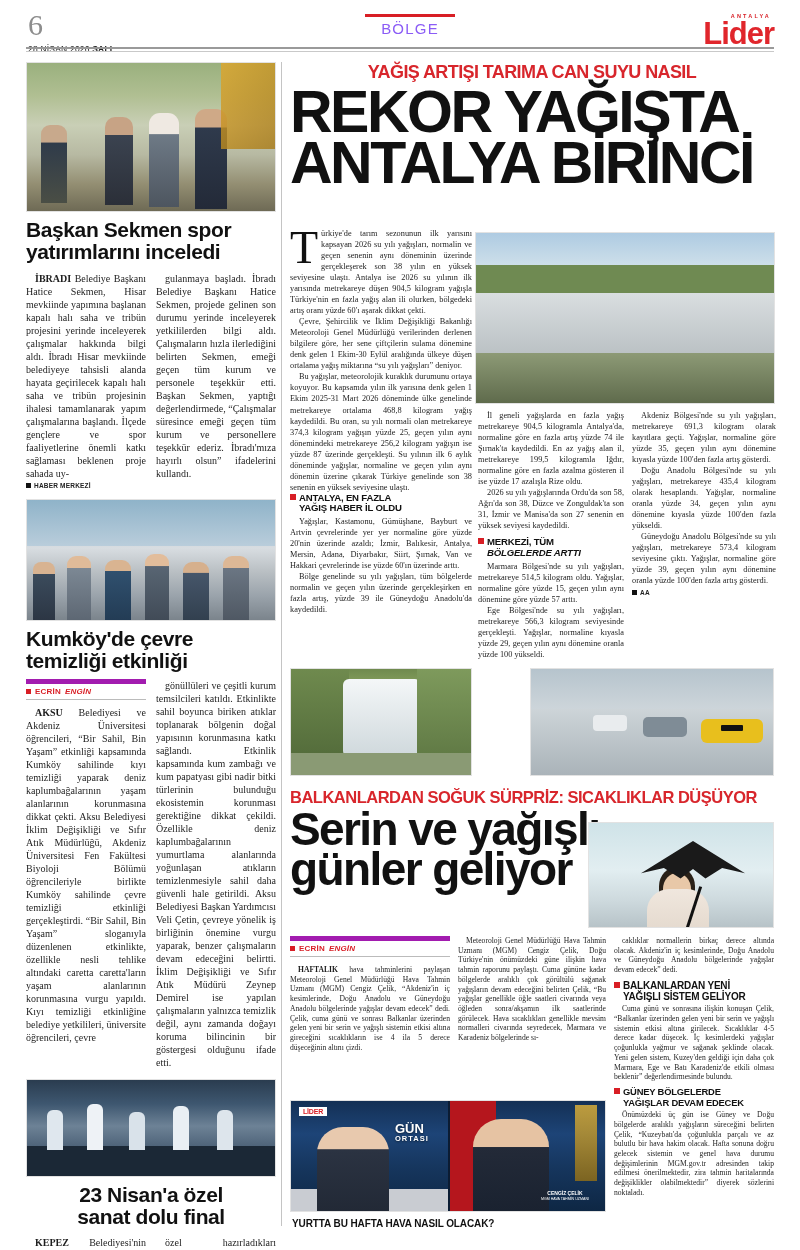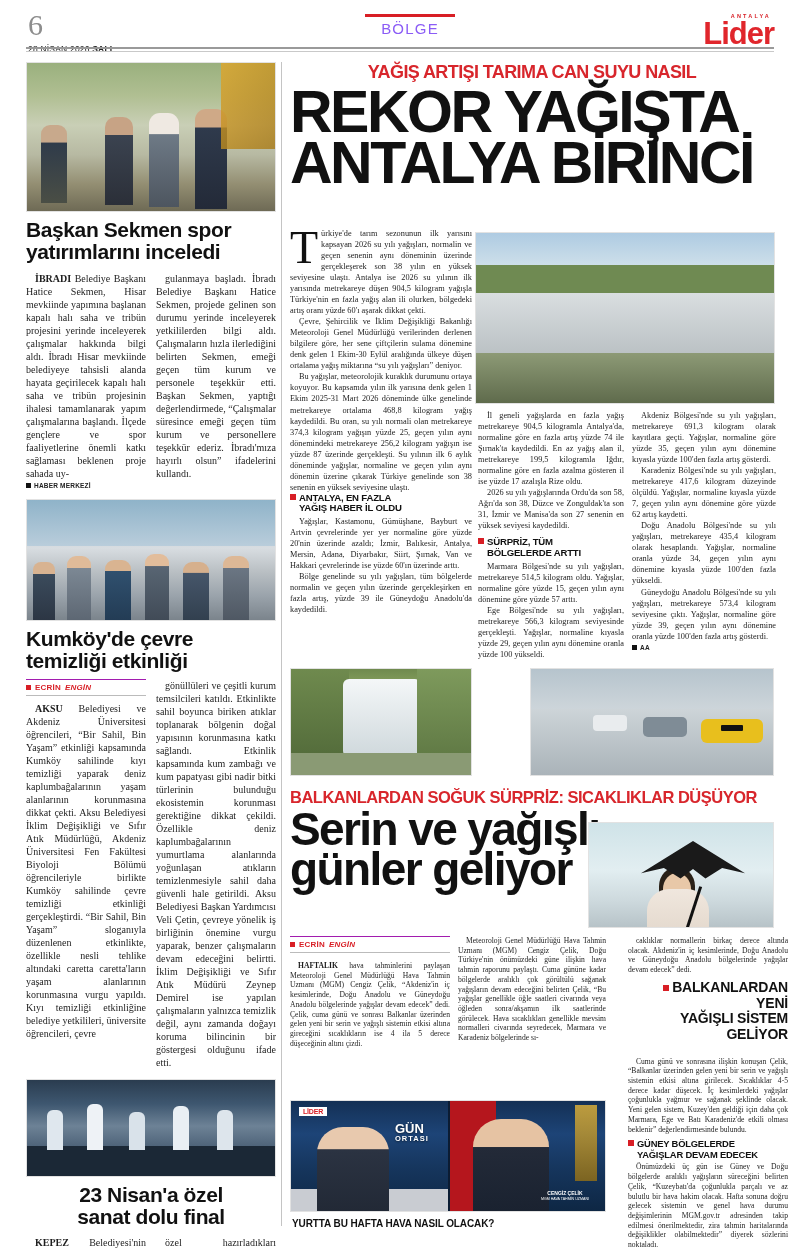--- a/index.html
+++ b/index.html
@@ -60,21 +60,21 @@
     background: #cfd6db; position: relative; overflow:hidden;
   }
   .photo .ph-inner { position:absolute; inset:0; }
   .lead-title {
     font-family:"Liberation Sans", sans-serif;
     font-weight:700; color:#111; letter-spacing:-.4px;
   }
   .byline {
     font-family:"Liberation Sans", sans-serif; font-size:8px;
     color:#d81e25; font-weight:700; letter-spacing:.2px;
-    border-top:1px solid #a21caf; border-bottom:1px solid #bbb;
+    border-top:5px solid #a21caf; border-bottom:1px solid #bbb;
     padding:3px 0 3px 0; display:flex; align-items:center; gap:4px;
   }
   .byline .sq { width:5px; height:5px; background:#d81e25; display:inline-block;}
   .byline .nm-last { font-style: italic; font-weight:700; }
 
   .bodytext {
     font-family:"Liberation Serif", serif;
     font-size:10px; line-height:1.30; text-align:justify;
     color:#1d1d1d; hyphens:auto; -webkit-hyphens:auto;
   }
@@ -324,33 +324,32 @@
       <p>Bölge genelinde su yılı yağışları, tüm bölgelerde normalin ve geçen yılın üzerinde gerçekleşirken en fazla artış, yüzde 39 ile Güneydoğu Anadolu'da kaydedildi.</p>
     </div>
   </div>
 
   <div style="position:absolute;left:478px;top:410px;width:146px;">
     <div class="bodytext" style="font-size:8.3px;line-height:1.33;">
       <p>İl geneli yağışlarda en fazla yağış metrekareye 904,5 kilogramla Antalya'da, normaline göre en fazla artış yüzde 74 ile Şırnak'ta kaydedildi. En az yağış alan il, metrekareye 199,5 kilogramla Iğdır, normaline göre en fazla azalma gösteren il ise yüzde 17 azalışla Rize oldu.</p>
       <p>2026 su yılı yağışlarında Ordu'da son 58, Ağrı'da son 38, Düzce ve Zonguldak'ta son 31, İzmir ve Manisa'da son 27 senenin en yüksek seviyesi kaydedildi.</p>
     </div>
     <div class="subhead" style="margin-top:6px;">
-      <span class="sq"></span><span>SÜRPRİZ, TÜM</span>
-      <div style="padding-left:9px;">BÖLGELERDE ARTTI</div>
+      <span class="sq"></span><span>MERKEZİ, TÜM</span>
+      <div style="padding-left:9px;font-style:italic;">BÖLGELERDE ARTTI</div>
     </div>
     <div class="bodytext" style="font-size:8.3px;line-height:1.33;margin-top:2px;">
       <p>Marmara Bölgesi'nde su yılı yağışları, metrekareye 514,5 kilogram oldu. Yağışlar, normaline göre yüzde 15, geçen yılın aynı dönemine göre yüzde 57 arttı.</p>
       <p>Ege Bölgesi'nde su yılı yağışları, metrekareye 566,3 kilogram seviyesinde gerçekleşti. Yağışlar, normaline kıyasla yüzde 29, geçen yılın aynı dönemine oranla yüzde 100 yükseldi.</p>
     </div>
   </div>
 
   <div style="position:absolute;left:632px;top:410px;width:144px;">
     <div class="bodytext" style="font-size:8.3px;line-height:1.33;">
       <p>Akdeniz Bölgesi'nde su yılı yağışları, metrekareye 691,3 kilogram olarak kayıtlara geçti. Yağışlar, normaline göre yüzde 35, geçen yılın aynı dönemine kıyasla yüzde 100'den fazla artış gösterdi.</p>
-      <p>Karadeniz Bölgesi'nde su yılı yağışları, metrekareye 417,6 kilogram düzeyinde ölçüldü. Yağışlar, normaline kıyasla yüzde 7, geçen yılın aynı dönemine göre yüzde 62 artış kaydetti.</p>
       <p>Doğu Anadolu Bölgesi'nde su yılı yağışları, metrekareye 435,4 kilogram olarak hesaplandı. Yağışlar, normaline oranla yüzde 34, geçen yılın aynı dönemine kıyasla yüzde 100'den fazla yükseldi.</p>
       <p>Güneydoğu Anadolu Bölgesi'nde su yılı yağışları, metrekareye 573,4 kilogram seviyesine çıktı. Yağışlar, normaline göre yüzde 39, geçen yılın aynı dönemine oranla yüzde 100'den fazla artış gösterdi.</p>
     </div>
     <span class="src-tag"><i class="sq"></i><span>AA</span></span>
   </div>
 
   <div class="photo photo-frame ph-falls" style="position:absolute;left:290px;top:668px;width:182px;height:108px;">
     <div class="ph-inner">
       <div style="position:absolute;left:0;top:0;width:58px;bottom:0;background:linear-gradient(180deg,#6f8a4e,#4e6637);"></div>
       <div style="position:absolute;left:52px;top:10px;width:78px;bottom:18px;background:linear-gradient(180deg,#f4f7f8,#cfd8dc);border-radius:6px;"></div>
@@ -397,29 +396,29 @@
       <p class="first"><b>HAFTALIK</b> <span>hava tahminlerini paylaşan Meteoroloji Genel Müdürlüğü Hava Tahmin Uzmanı (MGM) Cengiz Çelik, “Akdeniz'in iç kesimlerinde, Doğu Anadolu ve Güneydoğu Anadolu bölgelerinde yağışlar devam edecek” dedi. Çelik, cuma günü ve sonrası Balkanlar üzerinden gelen yeni bir serin ve yağışlı sistemin etkisi altına gireceğini sıcaklıkların ise 4 ila 5 derece düşeceğinin altını çizdi.</span></p>
     </div>
   </div>
 
   <div style="position:absolute;left:458px;top:936px;width:148px;">
     <div class="smalltext">
       <p>Meteoroloji Genel Müdürlüğü Hava Tahmin Uzmanı (MGM) Cengiz Çelik, Doğu Türkiye'nin önümüzdeki güne ilişkin hava tahmin raporunu paylaştı. Cuma gününe kadar bölgelerde aralıklı çok görültülü sağanak yağışların devam edeceğini belirten Çelik, “Bu yağışlar genellikle öğle saatleri civarında veya öğleden sonra/akşamın ilk saatlerinde görülecek. Hava sıcaklıkları genellikle mevsim normalleri civarında seyredecek, Marmara ve Karadeniz bölgelerinde sı-</p>
     </div>
   </div>
 
-  <div style="position:absolute;left:628px;top:936px;width:160px;">
+  <div style="position:absolute;left:614px;top:936px;width:160px;">
     <div class="smalltext">
       <p>caklıklar normallerin birkaç derece altında olacak. Akdeniz'in iç kesimlerinde, Doğu Anadolu ve Güneydoğu Anadolu bölgelerinde yağışlar devam edecek” dedi.</p>
     </div>
-    <div class="subhead" style="margin-top:5px;font-size:14px;text-align:right;">
+    <div class="subhead" style="margin-top:5px;font-size:10px;">
       <span class="sq"></span><span>BALKANLARDAN YENİ</span>
       <div style="padding-left:9px;">YAĞIŞLI SİSTEM GELİYOR</div>
     </div>
-    <div class="smalltext" style="margin-top:14px;font-family:Liberation Serif, serif;">
+    <div class="smalltext" style="margin-top:2px;font-family:Liberation Serif, serif;">
       <p>Cuma günü ve sonrasına ilişkin konuşan Çelik, “Balkanlar üzerinden gelen yeni bir serin ve yağışlı sistemin etkisi altına girilecek. Sıcaklıklar 4-5 derece kadar düşecek. İç kesimlerdeki yağışlar çoğunlukla yağmur ve sağanak şeklinde olacak. Yeni gelen sistem, Kuzey'den geldiği için daha çok Marmara, Ege ve Batı Karadeniz'de etkili olması beklenir” değerlendirmesinde bulundu.</p>
     </div>
     <div class="subhead" style="margin-top:5px;font-size:9.4px;">
       <span class="sq"></span><span>GÜNEY BÖLGELERDE</span>
       <div style="padding-left:9px;">YAĞIŞLAR DEVAM EDECEK</div>
     </div>
     <div class="smalltext" style="margin-top:2px;">
       <p>Önümüzdeki üç gün ise Güney ve Doğu bölgelerde aralıklı yağışların süreceğini belirten Çelik, “Kuzeybatı'da çoğunlukla parçalı ve az bulutlu bir hava hakim olacak. Hafta sonuna doğru gelecek sistemin ve genel hava durumu değişimlerinin MGM.gov.tr adresinden takip edilmesi önerilmektedir, zira tahmin haritalarında değişiklikler olabilmektedir” diyerek sözlerini noktaladı.</p>
     </div>
   </div>

